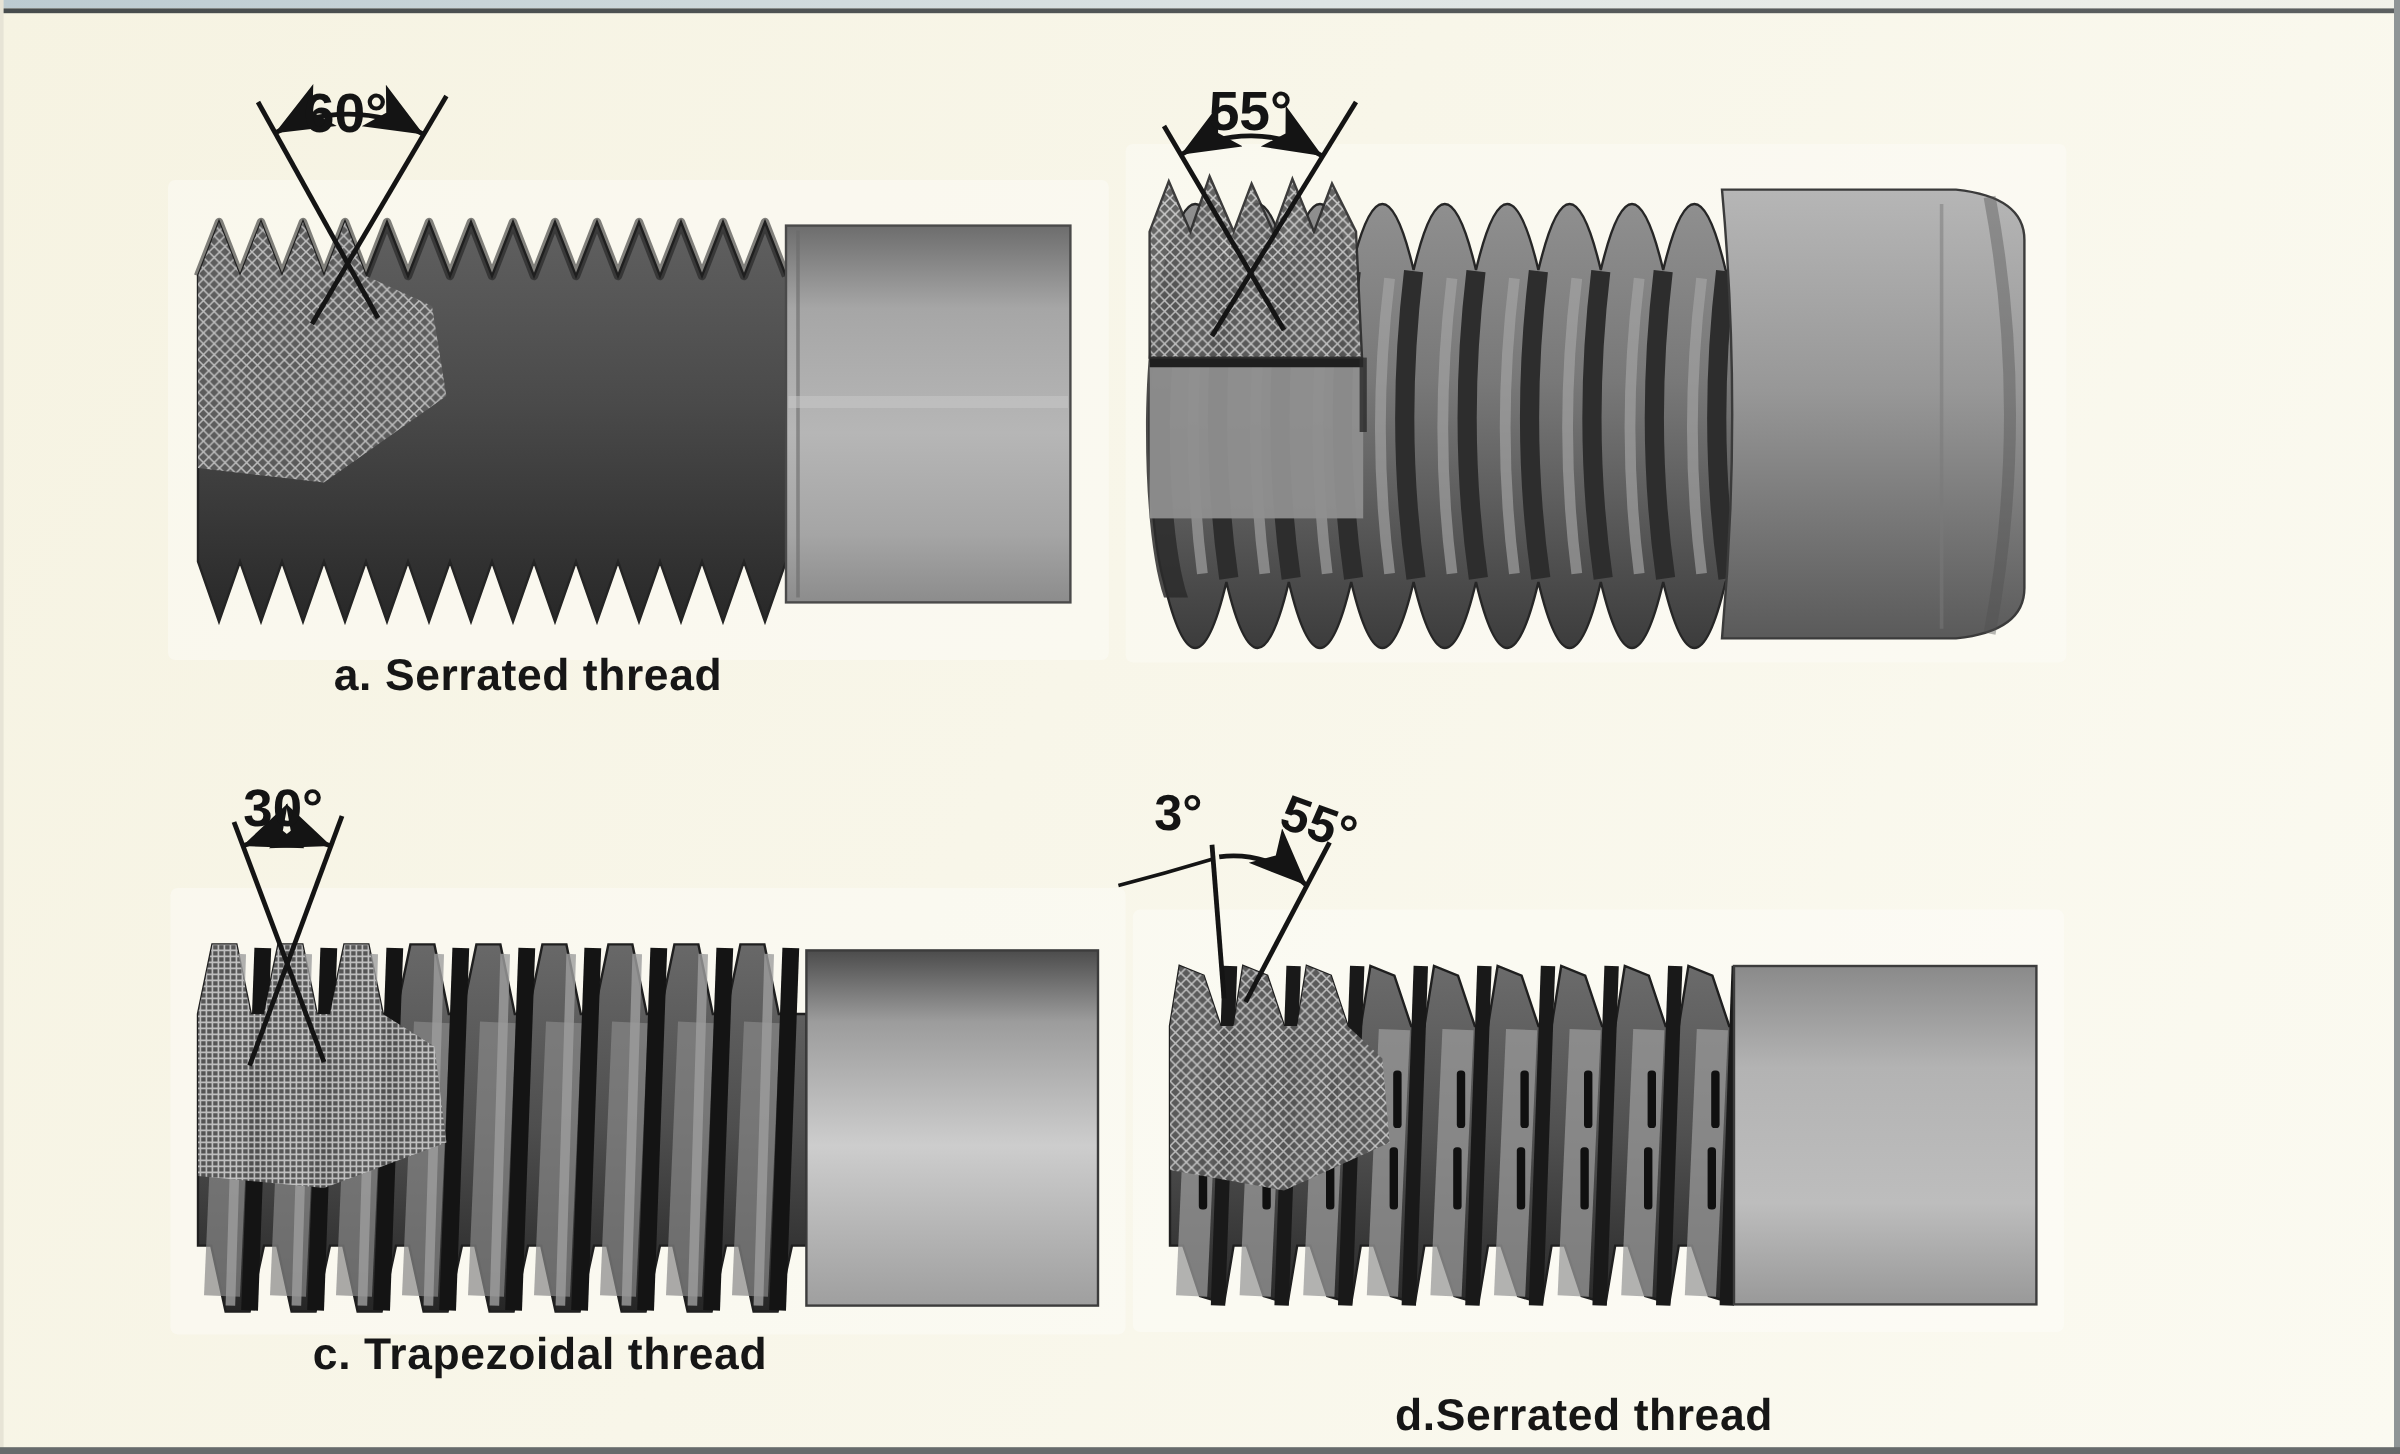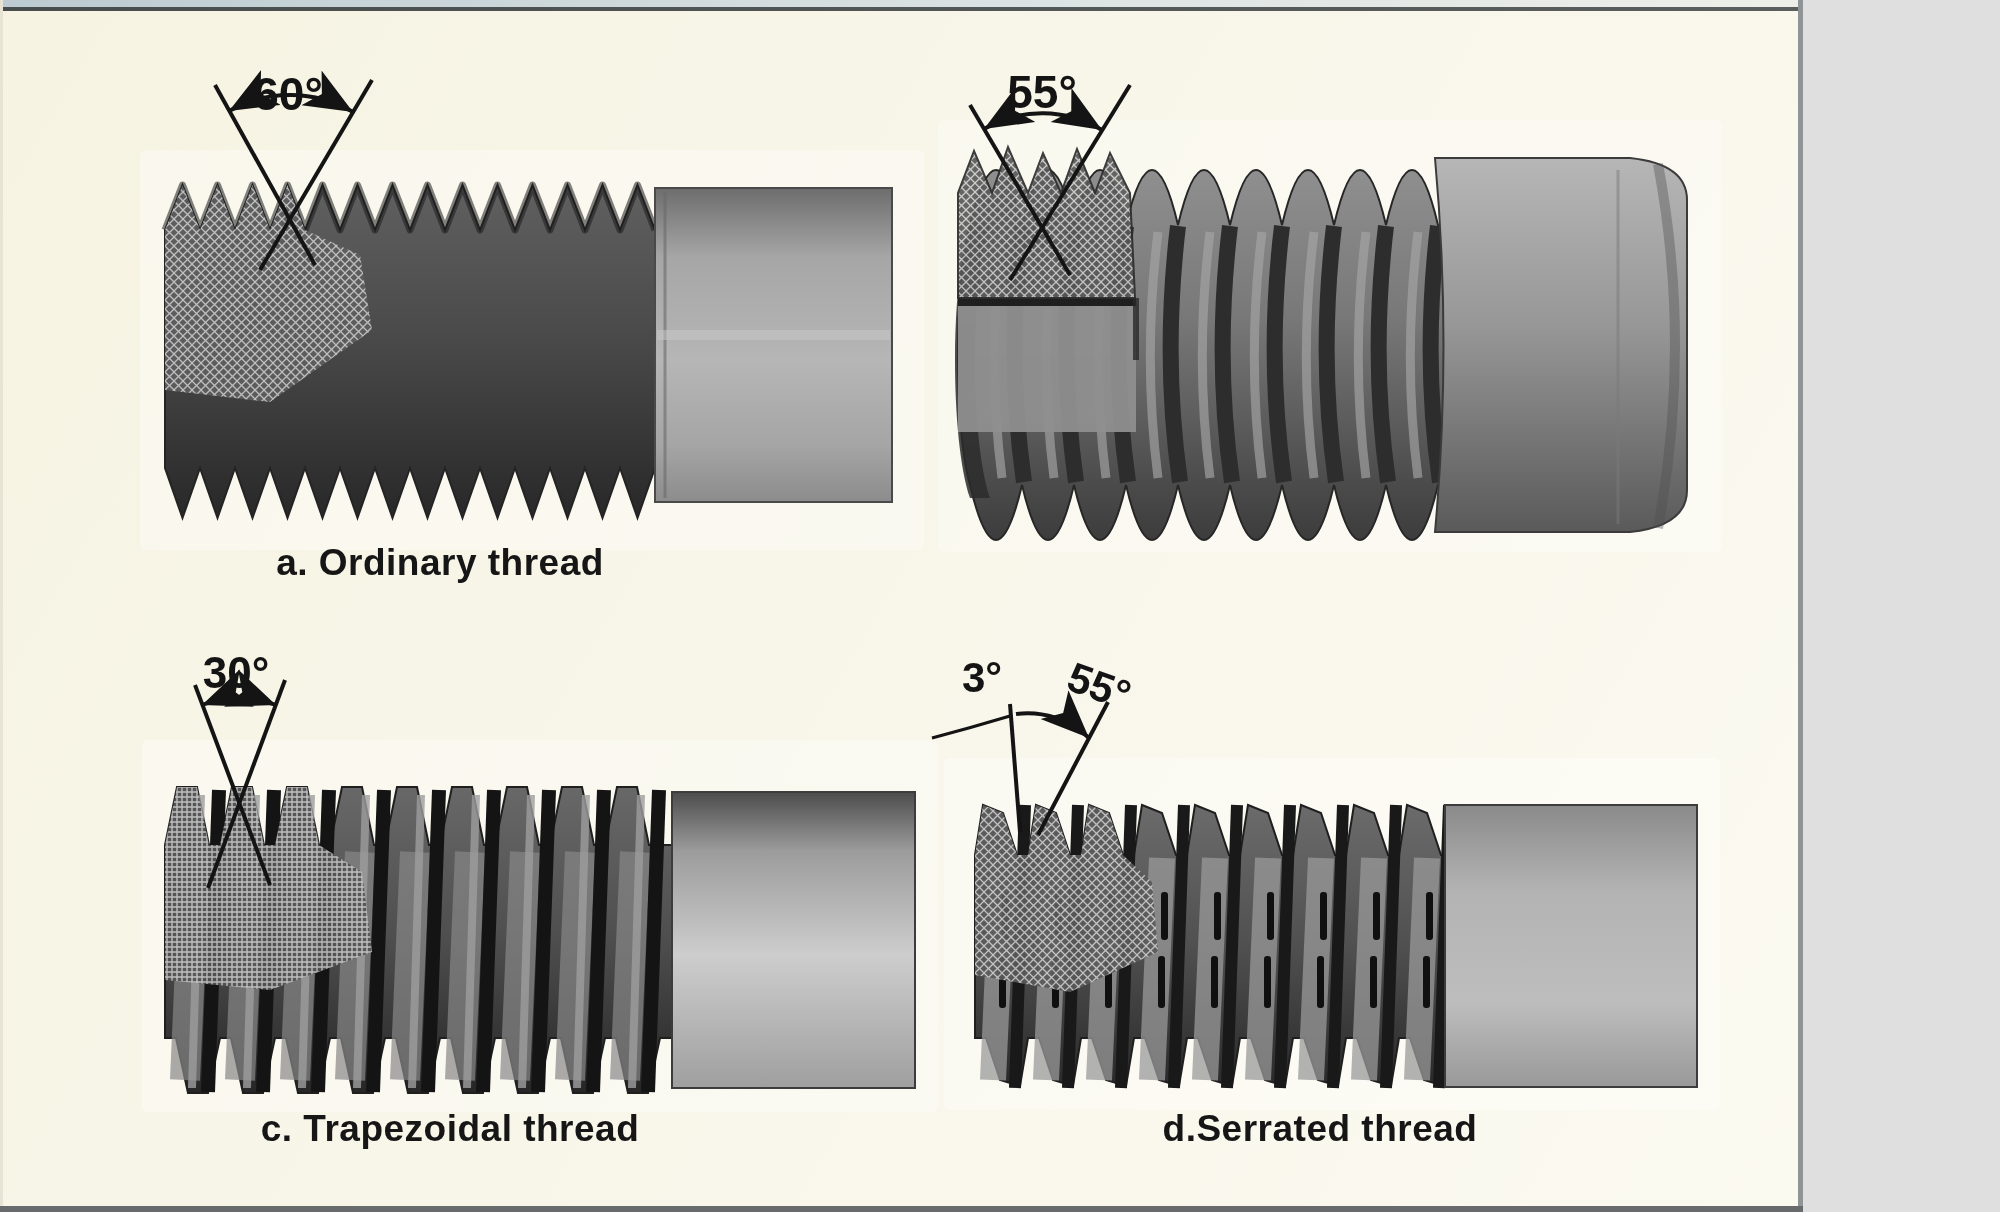--- a/index.html
+++ b/index.html
@@ -1,17 +1,17 @@
 <!DOCTYPE html>
 <html><head>
 <meta charset="utf-8">
 <style>
   html,body{margin:0;padding:0;background:#dfdfdf;}
   #stage{
-    position:relative;width:1803px;height:1212px;overflow:hidden;
+    position:relative;width:2000px;height:1212px;overflow:hidden;
     background:linear-gradient(120deg,#f6f3e2 0%,#f8f6e9 45%,#fbfaf1 100%);
     font-family:"Liberation Sans",sans-serif;
   }
   .top-strip{position:absolute;left:0;top:0;width:2000px;height:7px;
     background:linear-gradient(90deg,#bccbd1 0%,#dde4e4 55%,#f2f2ea 100%);}
   .top-line{position:absolute;left:0;top:7px;width:2000px;height:4px;
     background:linear-gradient(90deg,#474c4d,#5c6061);}
   .right-border{position:absolute;right:0;top:0;width:5px;height:1212px;background:#8f9596;}
   .bottom-border{position:absolute;left:0;bottom:0;width:2000px;height:6px;background:#676b6c;}
   .left-border{position:absolute;left:0;top:0;width:3px;height:1212px;background:#e7e4d6;}
@@ -82,21 +82,21 @@
     <line x1="545" y1="162" x2="545" y2="468" stroke="#6a6a6a" stroke-width="3" opacity="0.6"></line>
     <rect x="537" y="300" width="233" height="10" fill="#c9c9c9" opacity="0.5"></rect>
 
     <g stroke="#141414" stroke-width="4" fill="none">
       <line x1="95" y1="55" x2="195" y2="235"></line>
       <line x1="252" y1="50" x2="140" y2="240"></line>
       <path d="M109 81 A125 125 0 0 1 233 82" marker-start="url(#arrA)" marker-end="url(#arrA)"></path>
     </g>
     <text class="angle" x="168" y="80" font-size="46" text-anchor="middle">60°</text>
   </svg>
-  <div class="caption" style="left:120px;top:542px;width:640px">a. Ordinary thread</div>
+  <div class="caption" style="left:120px;top:542px;width:640px">a. Serrated thread</div>
 
   <svg class="panel-svg" style="left:930px;top:30px" width="800" height="530" viewBox="0 0 800 530">
     <defs>
       <linearGradient id="bodyB" x1="0" y1="0" x2="0" y2="1">
         <stop offset="0%" stop-color="#8f8f8f"></stop>
           <stop offset="40%" stop-color="#787878"></stop>
         <stop offset="100%" stop-color="#3c3c3c"></stop>
       </linearGradient>
       <linearGradient id="endB" x1="0" y1="0" x2="0" y2="1">
         <stop offset="0%" stop-color="#b6b6b6"></stop>
@@ -281,14 +281,14 @@
 
     <g stroke="#141414" fill="none">
       <path d="M2 98 Q40 88 80 76" stroke-width="3"></path>
       <line x1="80" y1="64" x2="90" y2="192" stroke-width="4"></line>
       <line x1="178" y1="62" x2="108" y2="195" stroke-width="4"></line>
       <path d="M86 74 A88 88 0 0 1 159 98" stroke-width="4" marker-end="url(#arrD)"></path>
     </g>
     <text class="angle" x="52" y="52" font-size="42" text-anchor="middle">3°</text>
     <text class="angle" x="167" y="60" font-size="42" text-anchor="middle" transform="rotate(20 167 52)">55°</text>
   </svg>
-  <div class="caption" style="left:1000px;top:1108px;width:640px">d.Serrated thread</div>
+  <div class="caption" style="left:1000px;top:1159px;width:640px">d.Serrated thread</div>
 </div>
 
 </body></html>

